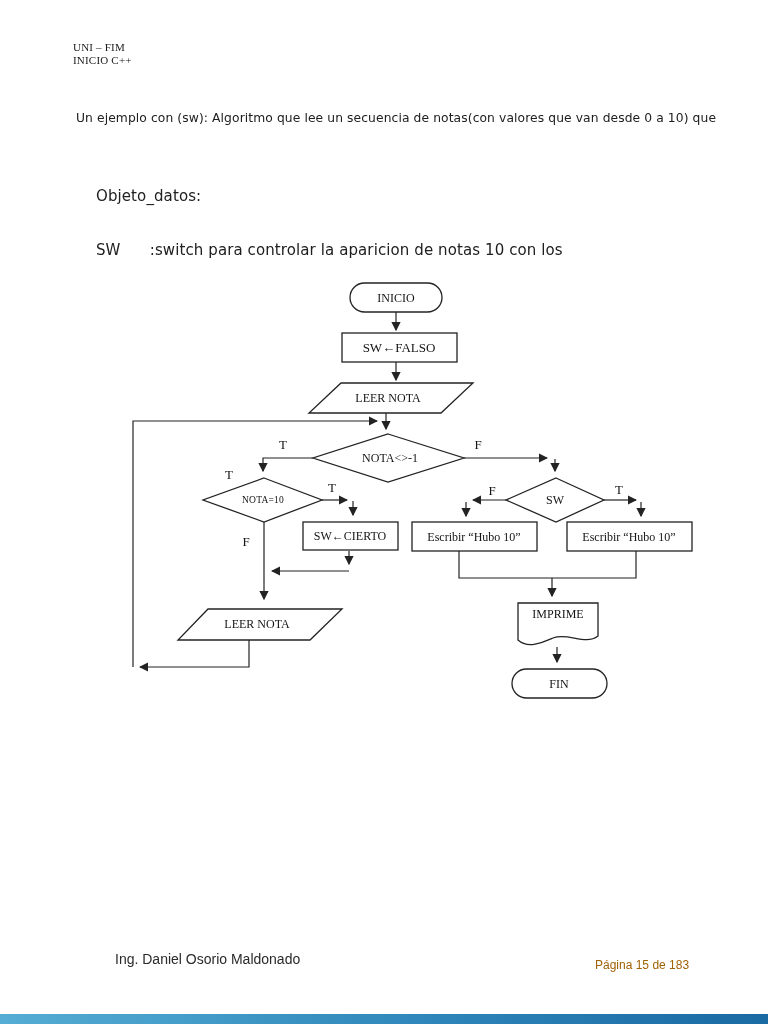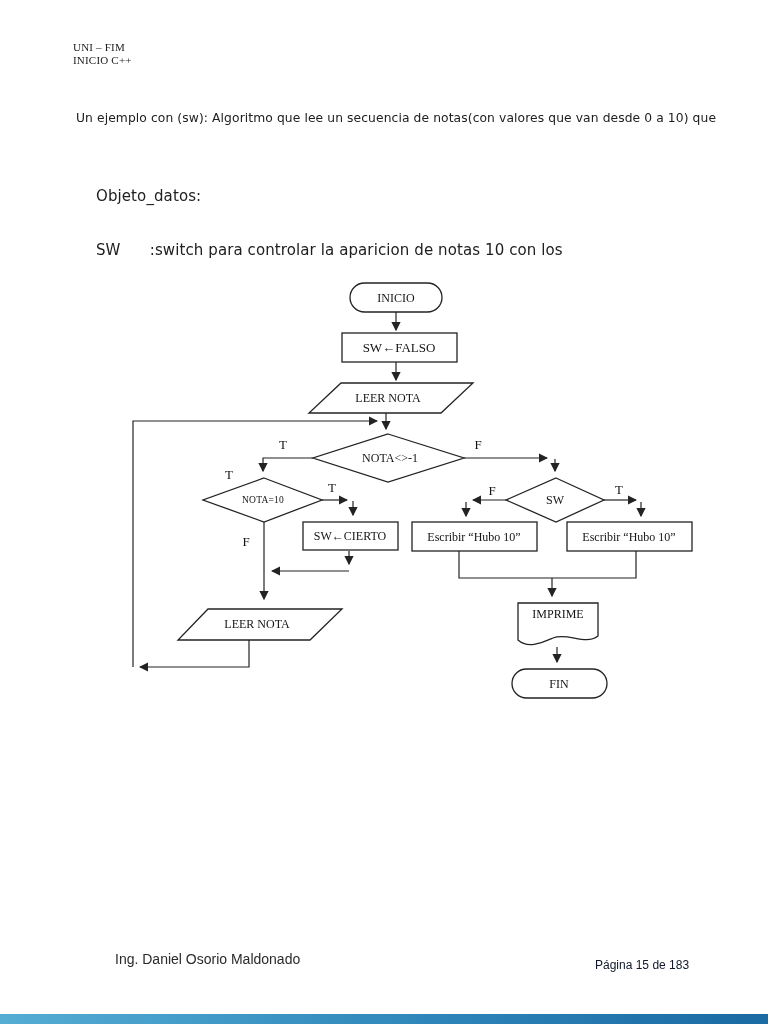--- a/index.html
+++ b/index.html
@@ -14,21 +14,21 @@
   .flow{position:absolute;left:0;top:0;}
   .flow .shape{fill:#ffffff;stroke:#232323;stroke-width:1.3px;}
   .flow .conn{fill:none;stroke:#232323;stroke-width:1.2px;}
   .flow text{font-family:"Liberation Serif",serif;fill:#141414;text-anchor:middle;font-size:12px;}
   .flow text.s13{font-size:13px;}
   .flow text.s10{font-size:9.5px;letter-spacing:.2px;}
   .flow text.bl{font-size:13px;}
   .ftr-l{position:absolute;left:88px;top:951px;font-family:"Liberation Sans",sans-serif;
          font-size:14px;color:#2a2a2a;margin-left:27px;}
   .ftr-r{position:absolute;left:595px;top:958px;font-family:"Liberation Sans",sans-serif;
-         font-size:12px;color:#0f172a;text-align:center;}
+         font-size:12px;color:#a16207;text-align:center;}
   .bbar{position:absolute;left:0;bottom:0;width:768px;height:10px;}
 </style>
 </head>
 <body>
 
 <div class="page">
 
   <div class="hdr">
     <div>UNI – FIM</div>
     <div>INICIO C++</div>

